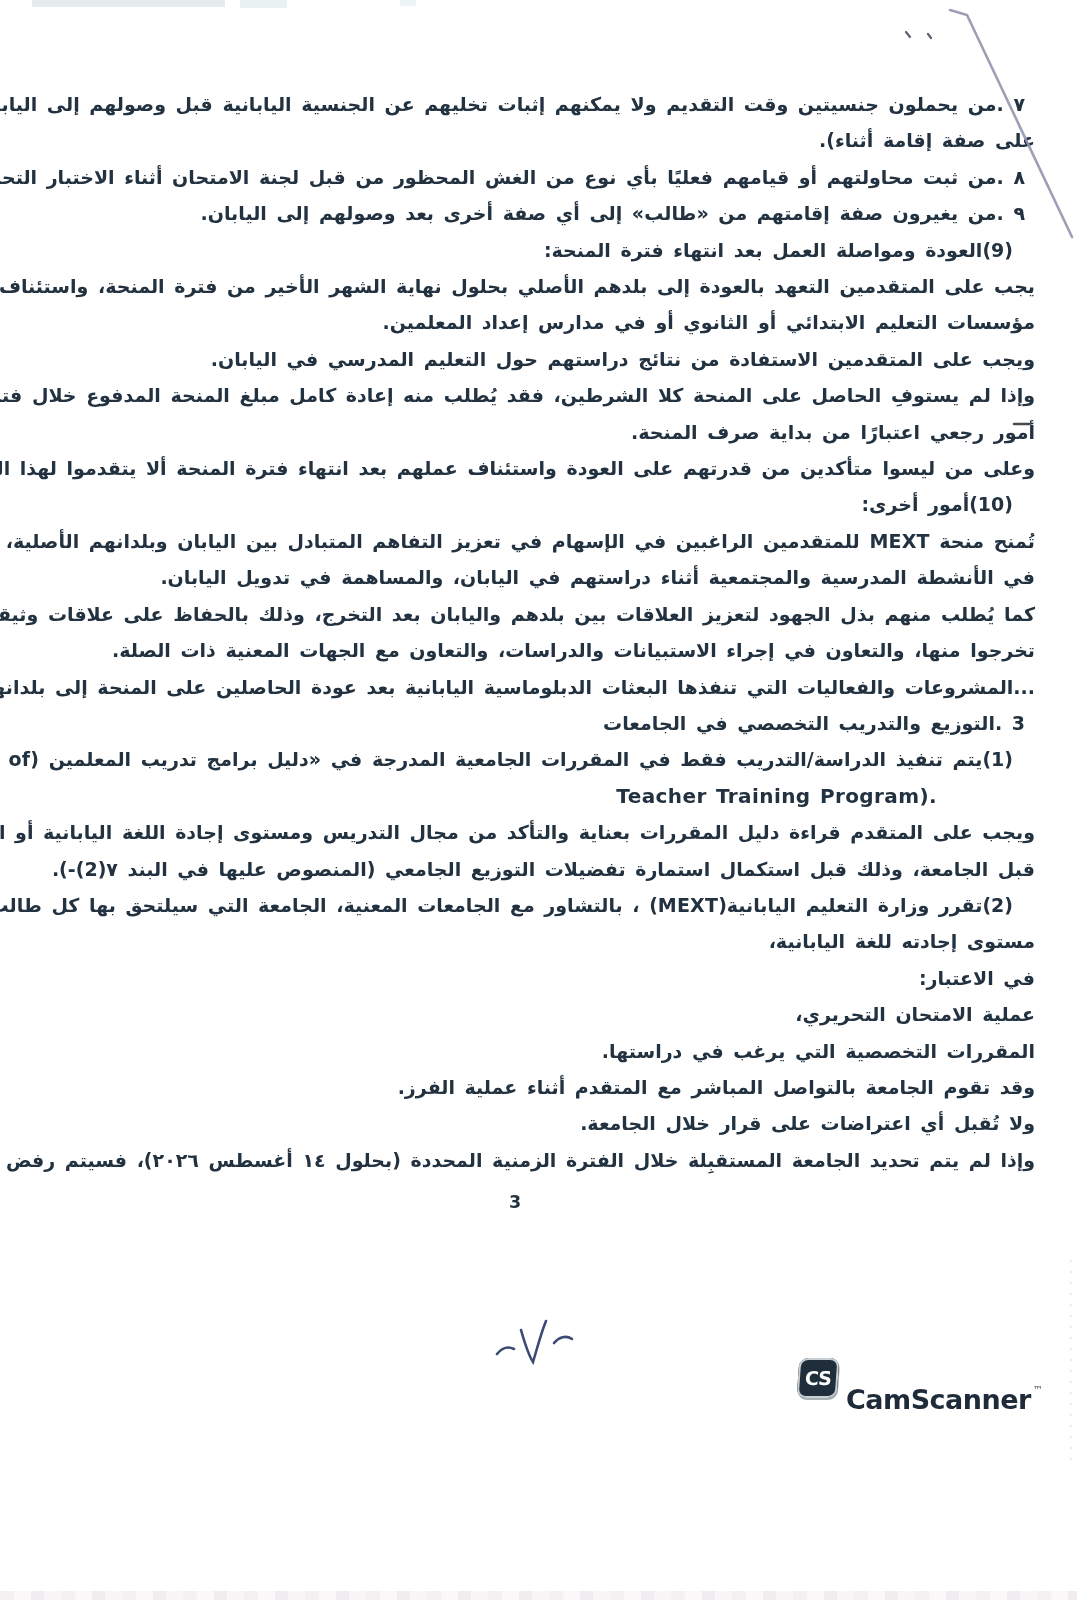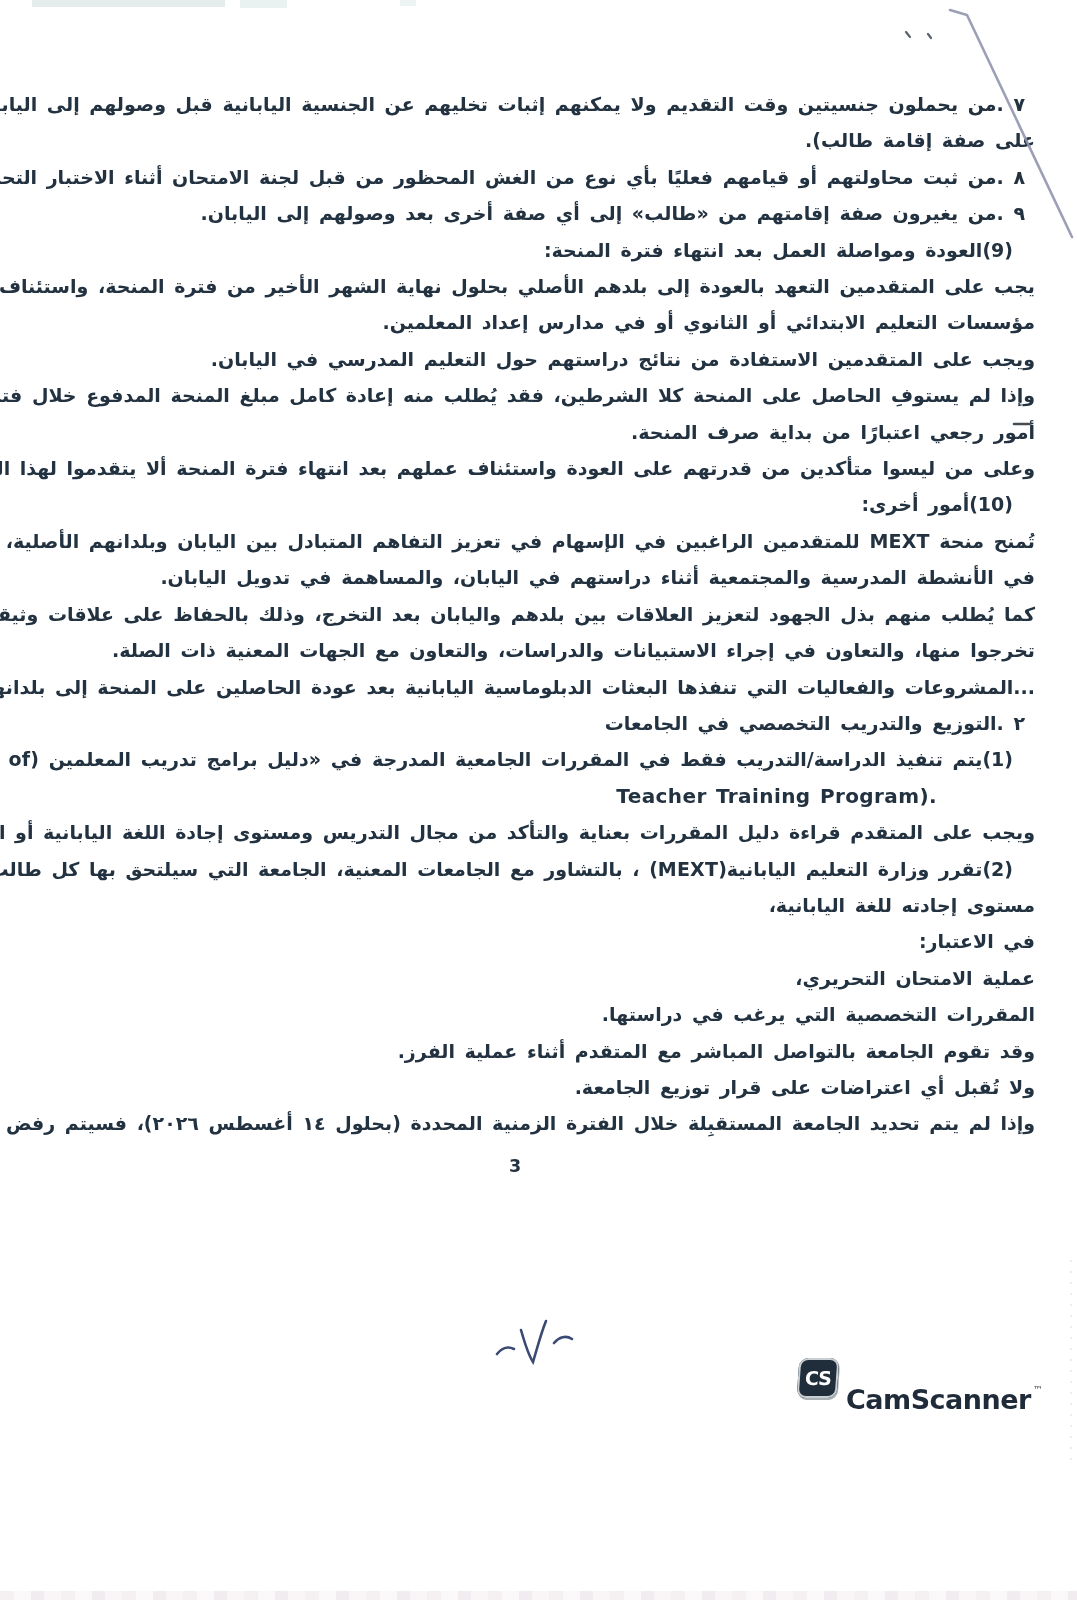--- a/index.html
+++ b/index.html
@@ -92,47 +92,48 @@
 <body>
 
 <div class="page">
 
   <div class="strip s1"></div>
   <div class="strip s2"></div>
   <div class="strip s3"></div>
 
   <div class="doc">
       <div class="line ind-sm">٧ .من يحملون جنسيتين وقت التقديم ولا يمكنهم إثبات تخليهم عن الجنسية اليابانية قبل وصولهم إلى اليابان (أي قبل الحصول</div>
-      <div class="line">على صفة إقامة طالب).</div>
+      <div class="line">على صفة إقامة أثناء).</div>
       <div class="line ind-sm">٨ .من ثبت محاولتهم أو قيامهم فعليًا بأي نوع من الغش المحظور من قبل لجنة الامتحان أثناء الاختبار التحريري للفرز الأولي.</div>
       <div class="line ind-sm">٩ .من يغيرون صفة إقامتهم من «طالب» إلى أي صفة أخرى بعد وصولهم إلى اليابان.</div>
       <div class="line ind-md">(9)العودة ومواصلة العمل بعد انتهاء فترة المنحة:</div>
       <div class="line">يجب على المتقدمين التعهد بالعودة إلى بلدهم الأصلي بحلول نهاية الشهر الأخير من فترة المنحة، واستئناف عملهم كمعلمين في</div>
       <div class="line">مؤسسات التعليم الابتدائي أو الثانوي أو في مدارس إعداد المعلمين.</div>
       <div class="line">ويجب على المتقدمين الاستفادة من نتائج دراستهم حول التعليم المدرسي في اليابان.</div>
       <div class="line">وإذا لم يستوفِ الحاصل على المنحة كلا الشرطين، فقد يُطلب منه إعادة كامل مبلغ المنحة المدفوع خلال فترة المنحة بأكملها،</div>
       <div class="line">أمور رجعي اعتبارًا من بداية صرف المنحة.</div>
       <div class="line">وعلى من ليسوا متأكدين من قدرتهم على العودة واستئناف عملهم بعد انتهاء فترة المنحة ألا يتقدموا لهذا البرنامج.</div>
       <div class="line ind-md">(10)أمور أخرى:</div>
       <div class="line">تُمنح منحة MEXT للمتقدمين الراغبين في الإسهام في تعزيز التفاهم المتبادل بين اليابان وبلدانهم الأصلية، من خلال المشاركة</div>
       <div class="line">في الأنشطة المدرسية والمجتمعية أثناء دراستهم في اليابان، والمساهمة في تدويل اليابان.</div>
       <div class="line">كما يُطلب منهم بذل الجهود لتعزيز العلاقات بين بلدهم واليابان بعد التخرج، وذلك بالحفاظ على علاقات وثيقة مع الجامعة التي</div>
       <div class="line">تخرجوا منها، والتعاون في إجراء الاستبيانات والدراسات، والتعاون مع الجهات المعنية ذات الصلة.</div>
       <div class="line">...المشروعات والفعاليات التي تنفذها البعثات الدبلوماسية اليابانية بعد عودة الحاصلين على المنحة إلى بلدانهم الأصلية.</div>
-      <div class="line ind-sm">٢ .التوزيع والتدريب التخصصي في الجامعات</div>
+      <div class="line ind-sm">3 .التوزيع والتدريب التخصصي في الجامعات</div>
       <div class="line ind-md">(1)يتم تنفيذ الدراسة/التدريب فقط في المقررات الجامعية المدرجة في «دليل برامج تدريب المعلمين (Course Guide of «</div>
       <div class="line latin">Teacher Training Program).</div>
       <div class="line">ويجب على المتقدم قراءة دليل المقررات بعناية والتأكد من مجال التدريس ومستوى إجادة اللغة اليابانية أو الإنجليزية المطلوب من</div>
+      <div class="line">قبل الجامعة، وذلك قبل استكمال استمارة تفضيلات التوزيع الجامعي (المنصوص عليها في البند ٧(2)-).</div>
       <div class="line ind-md">(2)تقرر وزارة التعليم اليابانية(MEXT) ، بالتشاور مع الجامعات المعنية، الجامعة التي سيلتحق بها كل طالب منحة، مع الأخذ</div>
       <div class="line">مستوى إجادته للغة اليابانية،</div>
       <div class="line">في الاعتبار:</div>
       <div class="line">عملية الامتحان التحريري،</div>
       <div class="line">المقررات التخصصية التي يرغب في دراستها.</div>
       <div class="line">وقد تقوم الجامعة بالتواصل المباشر مع المتقدم أثناء عملية الفرز.</div>
-      <div class="line">ولا تُقبل أي اعتراضات على قرار توزيع الجامعة.</div>
+      <div class="line">ولا تُقبل أي اعتراضات على قرار خلال الجامعة.</div>
       <div class="line">وإذا لم يتم تحديد الجامعة المستقبِلة خلال الفترة الزمنية المحددة (بحلول ١٤ أغسطس ٢٠٢٦)، فسيتم رفض المتقدم.</div>
       <div class="pagenum">3</div>
     </div>
 
   <svg class="overlay" width="1077" height="1600" viewBox="0 0 1077 1600">
 
     <g>
       <polyline points="950,10 967,15 1072,237" fill="none" stroke="#9295af" stroke-width="2.6" stroke-linecap="round" opacity="0.9"></polyline>
     </g>
 

